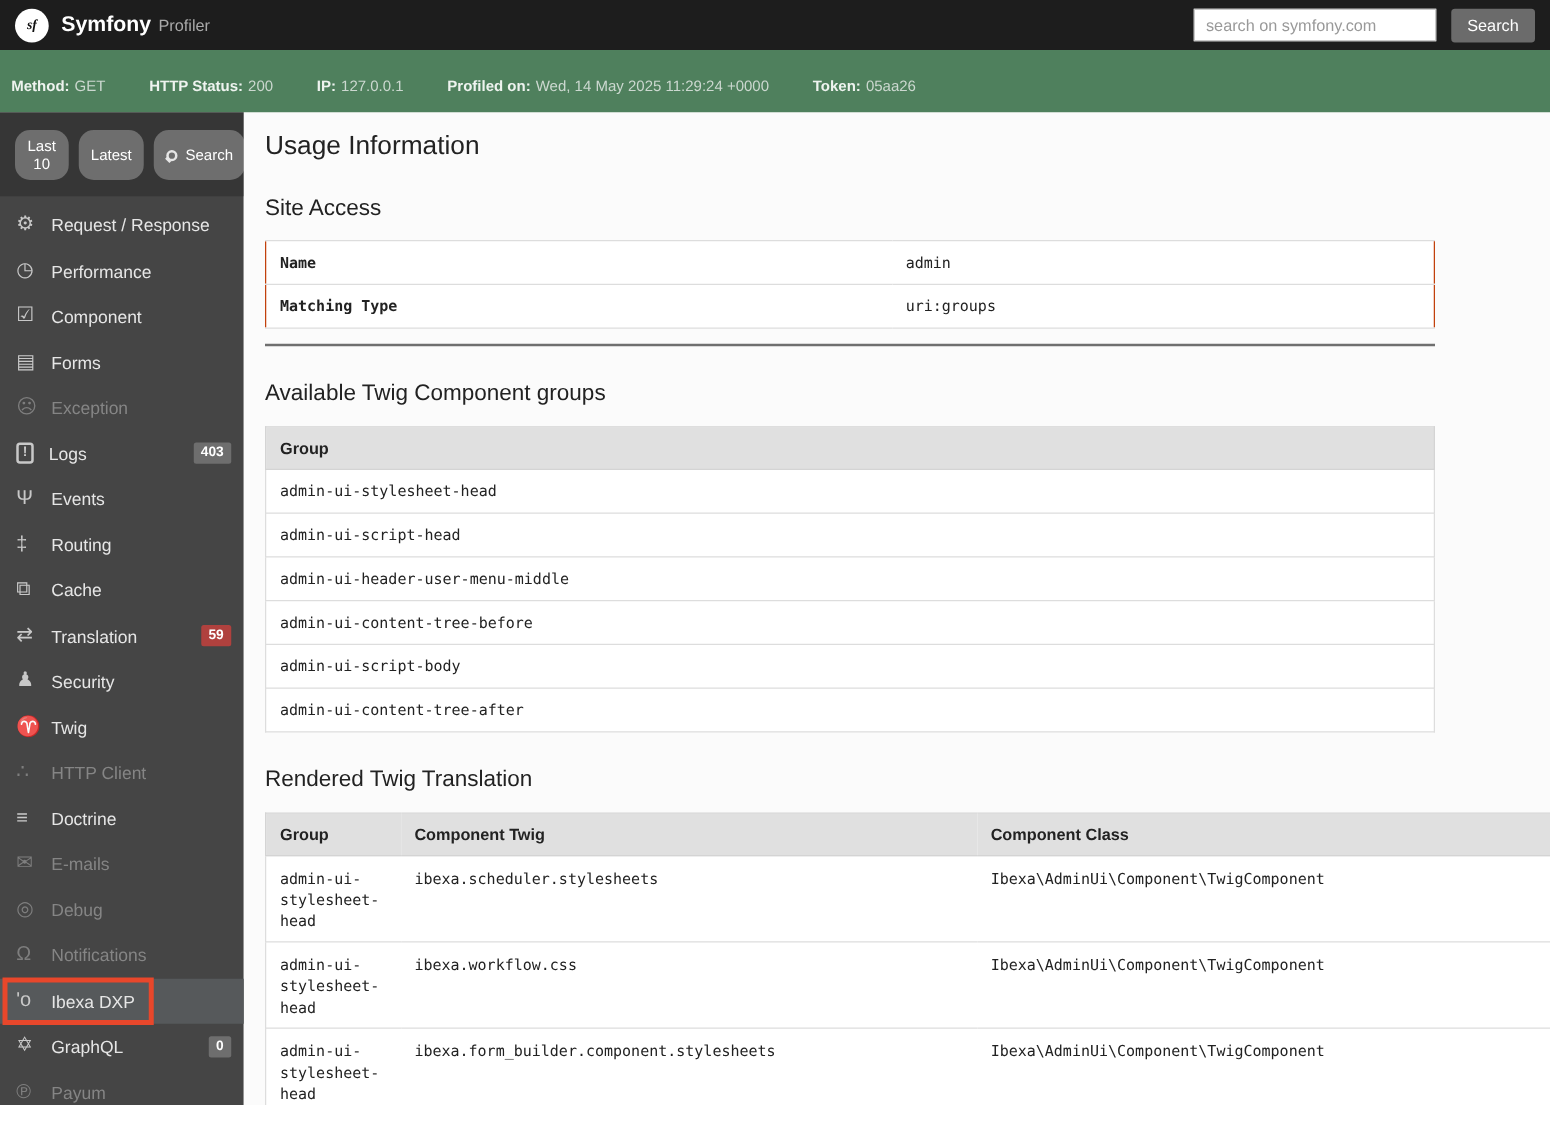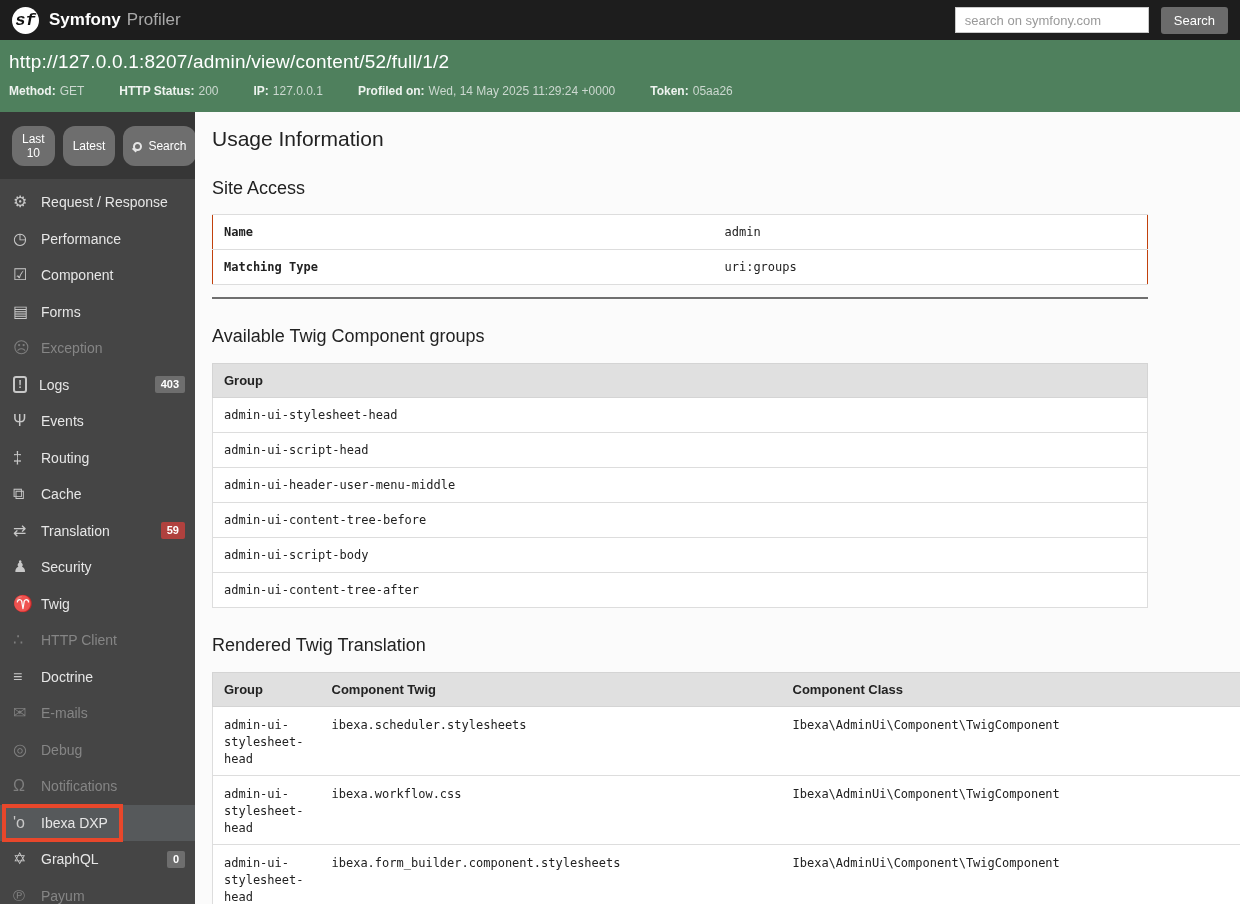--- a/index.html
+++ b/index.html
@@ -12,25 +12,25 @@
 
   
   .topbar {
     height: 40px; background: #1d1d1d;
     display: flex; align-items: center; padding: 0 12px;
   }
   .brand { display: flex; align-items: center; text-decoration: none; cursor: pointer; }
   .logo {
     width: 27px; height: 27px; background: #fff; border-radius: 50%;
     display: flex; align-items: center; justify-content: center;
-    font-family: Liberation Mono, monospace; font-style: italic; font-weight: bold;
-    font-size: 17px; color: #111;
+    font-family: Liberation Serif, serif; font-style: italic; font-weight: bold;
+    font-size: 11px; color: #111;
   }
   .brand-name { color: #fff; font-size: 17px; font-weight: bold; margin-left: 10px; }
-  .brand-suffix { color: #a9a9a9; font-size: 17px; margin-left: 6px; }
+  .brand-suffix { color: #a9a9a9; font-size: 13px; margin-left: 6px; }
   .topbar-search { margin-left: auto; display: flex; align-items: center; gap: 12px; }
   .topbar-search input {
     width: 194px; height: 26px; border: 1px solid #c9c9c9; padding: 0 9px;
     font-size: 13px; font-family: "Liberation Sans", sans-serif; color: #333; outline: none;
   }
   .topbar-search input::placeholder { color: #999; }
   .topbar-search button {
     background: #6b6b6b; color: #fff; border: none; border-radius: 3px;
     padding: 6px 13px; font-size: 13px; cursor: pointer; font-family: inherit;
   }
@@ -132,21 +132,20 @@
     <span class="brand-name">Symfony</span>
     <span class="brand-suffix">Profiler</span>
   </a>
   <div class="topbar-search">
     <input type="text" placeholder="search on symfony.com" style="">
     <button>Search</button>
   </div>
 </header>
 
 <div class="request-bar">
-  <div class="request-url">http://127.0.0.1:8207/admin/view/content/52/full/1/2</div>
   <div class="request-meta">
     <span class="meta-pair"><b>Method:</b><span>GET</span></span>
     <span class="meta-pair"><b>HTTP Status:</b><span>200</span></span>
     <span class="meta-pair"><b>IP:</b><span>127.0.0.1</span></span>
     <span class="meta-pair"><b>Profiled on:</b><span>Wed, 14 May 2025 11:29:24 +0000</span></span>
     <span class="meta-pair"><b>Token:</b><span>05aa26</span></span>
   </div>
 </div>
 
 <div class="layout">

